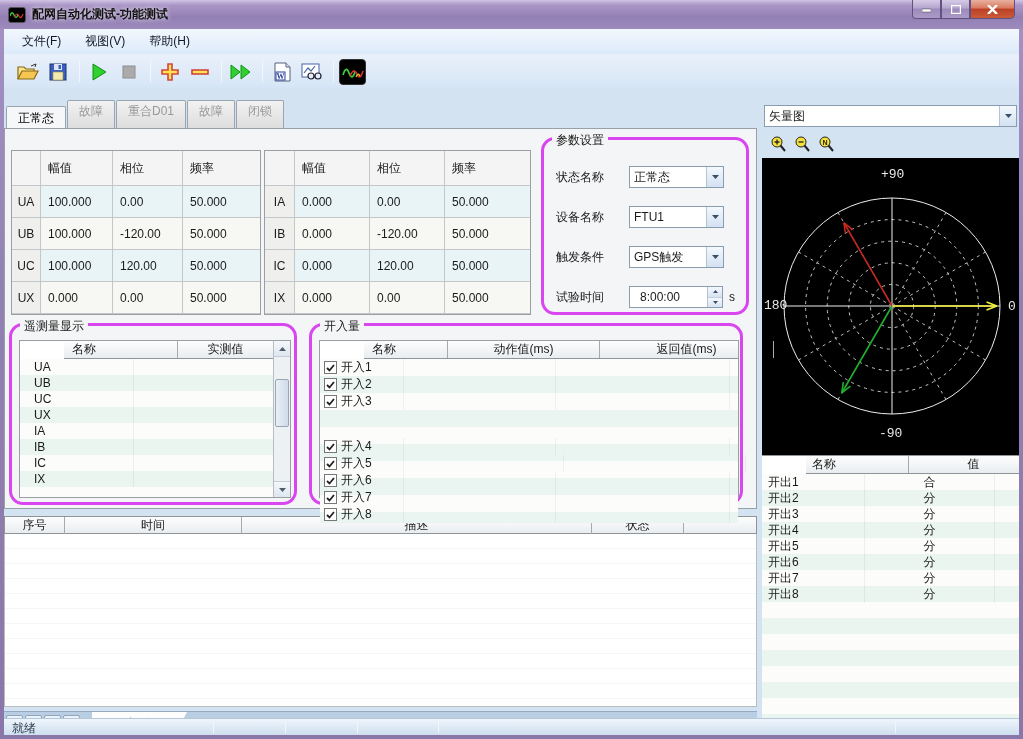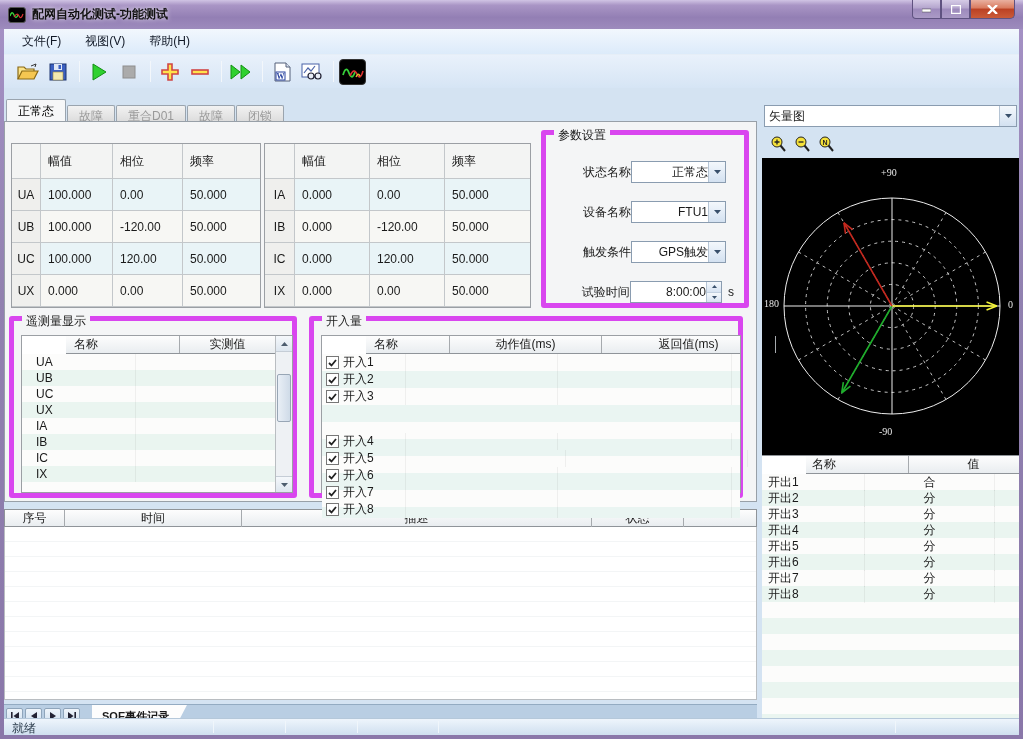--- a/index.html
+++ b/index.html
@@ -30,24 +30,24 @@
     border-bottom:1px solid #e6eef7; }
   .menu-item { padding:4px 12px; color:#101826; cursor:default; }
 
   .toolbar { position:absolute; left:0; top:26px; width:1015px; height:33px;
     background:linear-gradient(180deg,#e9f1fb,#d6e5f5); display:flex; align-items:center; padding-left:10px; }
   .tbtn { width:27px; height:26px; display:flex; align-items:center; justify-content:center; margin-right:3px; }
   .tsep { width:1px; height:21px; background:#aebecd; border-right:1px solid #f3f7fb; margin:0 5px; }
 
   
   .workspace { position:absolute; left:0; top:59px; width:1015px; height:630px; }
-  .left-panel { position:absolute; left:0; top:9px; width:753px; height:630px;text-align:right; }
+  .left-panel { position:absolute; left:0; top:16px; width:753px; height:630px; }
 
   .tabbar { position:absolute; left:2px; top:2px; height:22px; display:flex; align-items:flex-end; }
-  .tab { padding:0 11px; height:16px; line-height:20px; border:1px solid #9aa4ae; border-bottom:none;
+  .tab { padding:0 11px; height:28px; line-height:20px; border:1px solid #9aa4ae; border-bottom:none;
     border-radius:2px 2px 0 0; background:linear-gradient(180deg,#f2f2f2,#dddddd); color:#999; margin-right:1px; }
   .tab[data-state="active"] { height:22px; line-height:22px; background:#f6f7f8; color:#000; position:relative; z-index:3; }
 
   .tabpage { position:absolute; left:0; top:24px; width:753px; height:381px;
     background:#f4f5f6; border:1px solid #98a0a8; z-index:2; }
 
   
   .vt { position:absolute; border:1px solid #9b9fa4; background:#fff; }
   .vt .tr { display:grid; }
   .vt.u .tr { grid-template-columns:29px 72px 70px 1fr; }
@@ -55,21 +55,21 @@
   .vt .th,.vt .td { border-right:1px solid #c3c7ca; border-bottom:1px solid #c3c7ca; padding-left:7px;
     display:flex; align-items:center; font-weight:normal; }
   .vt .tr > *:last-child { border-right:none; }
   .vt .thead > * { height:35px; background:#f3f4f3; }
   .vt .rows .tr > * { height:32px; }
   .vt .rowhdr { background:#efefed; padding-left:0; justify-content:center; }
   .vt .rows .tr:nth-child(odd) .td { background:#e9f4f7; }
   .vt .rows .tr:nth-child(even) .td { background:#f7f7f4; }
 
   
-  .gbox { position:absolute; border:5px solid #d946ef; border-radius:3px; }
+  .gbox { position:absolute; border:3px solid #d946ef; border-radius:14px; }
   .gbox > .legend { position:absolute; top:-8px; left:8px; background:#f4f5f6; padding:0 4px; }
 
   
   .prow { position:absolute; left:12px; right:10px; height:22px; display:flex; align-items:center; }
   .prow .plabel { width:73px; }
   .combo { width:95px; height:22px; border:1px solid #8a9cb0; background:#fff; display:flex; align-items:center; position:relative; }
   .combo .cval { flex:1; padding-left:4px; overflow:hidden; white-space:nowrap; }
   .combo .carrow { width:17px; height:20px; border-left:1px solid #b5c4d4;
     background:linear-gradient(180deg,#f4f8fc,#d3e1f1); display:flex; align-items:center; justify-content:center; }
   .spinner { width:94px; height:22px; border:1px solid #8a9cb0; background:#fff; display:flex; position:relative; }
@@ -138,21 +138,21 @@
   .right-panel { position:absolute; left:758px; top:0; width:257px; height:630px; background:#d4e3f2; }
   .view-combo { position:absolute; left:2px; top:17px; width:253px; height:22px; border:1px solid #8a9cb0; background:#fff;
     display:flex; align-items:center; }
   .view-combo .cval { flex:1; padding-left:4px; }
   .view-combo .carrow { width:17px; height:20px; border-left:1px solid #b5c4d4;
     background:linear-gradient(180deg,#f4f8fc,#d3e1f1); display:flex; align-items:center; justify-content:center; }
   .zoombar { position:absolute; left:4px; top:44px; height:24px; display:flex; align-items:center; }
   .zbtn { width:24px; height:22px; display:flex; align-items:center; justify-content:center; }
 
   .plot { position:absolute; left:0; top:70px; width:257px; height:297px; background:#000; }
-  .plot-label { position:absolute; color:#e8e8e8; font-size:10px; font-family:Liberation Serif, serif; }
+  .plot-label { position:absolute; color:#e8e8e8; font-size:13px; font-family:Liberation Mono, monospace; }
 
   .out-table { position:absolute; left:0; top:367px; width:257px; height:263px; border-top:1px solid #8f9499; background:#fff;
     display:flex; flex-direction:column; }
   .out-grid { grid-template-columns:103px 130px 1fr; }
   .out-table .lhead { height:18px; }
   .pl6 { padding-left:6px; }
   .pl8 { padding-left:8px; }
   .pl14 { padding-left:14px; }
   .cent { justify-content:center; }
 </style>

